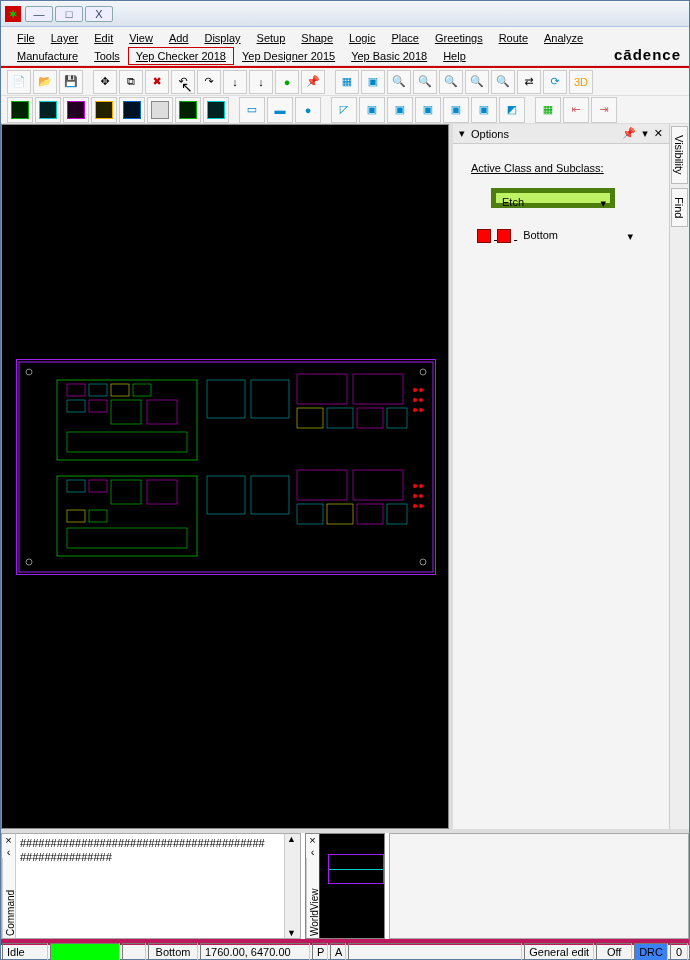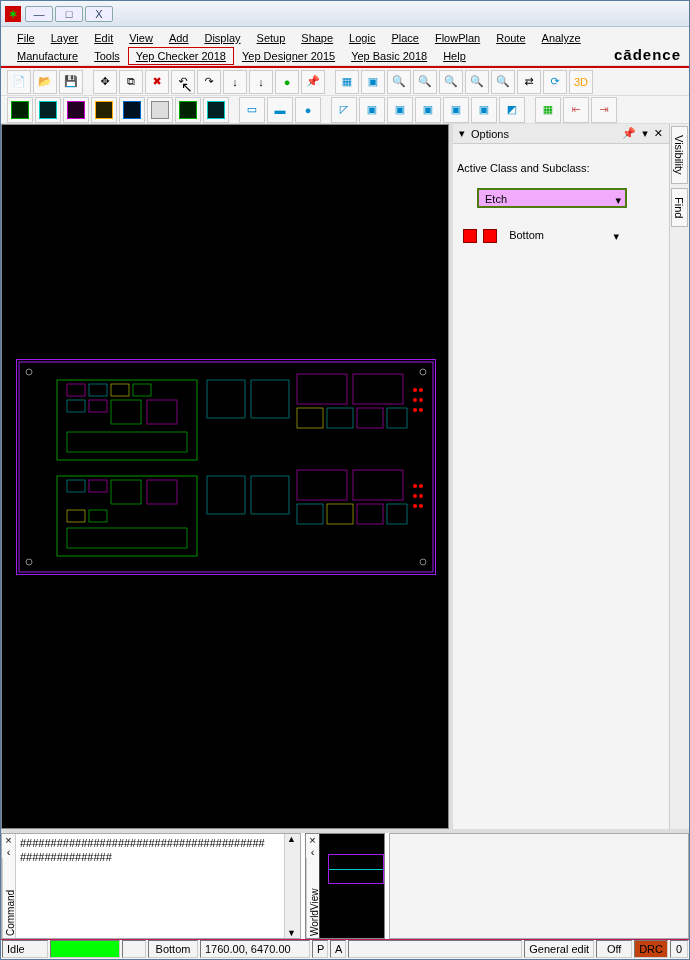--- a/index.html
+++ b/index.html
@@ -20,42 +20,42 @@
 .tdiv { width:6px; }
 .toolbar2 .tbtn { width:26px; height:26px; }
 .sq { width:18px; height:18px; border:1px solid; }
 .main { flex:1; display:flex; overflow:hidden; }
 .canvas { background:#000; width:448px; position:relative; border:1px solid #888; }
 .pcb { position:absolute; left:14px; top:234px; width:420px; height:216px; border:1px solid #a020f0; }
 .options { flex:1; background:#f4f4f4; border-left:4px solid #ddd; display:flex; flex-direction:column; }
 .options-header { display:flex; align-items:center; padding:3px 6px; border-bottom:1px solid #ccc; background:#eaeaea; }
 .options-header .chev{width:12px;}
 .options-header .title{flex:1; font-weight:normal;}
-.options-body { padding:18px 4px; }
-.combo { display:inline-block; border:2px solid #4d7c0f; background:#f0abfc; padding:1px 18px 1px 6px; position:relative; width:150px; height:20px; line-height:16px;}
+.options-body { padding:18px 18px;text-decoration:underline; }
+.combo { display:inline-block; border:5px solid #4d7c0f; background:#bef264; padding:1px 18px 1px 6px; position:relative; width:124px; height:20px; line-height:16px;}
 .combo::after { content:"▾"; position:absolute; right:4px; top:2px; }
 .colorswatch { width:14px; height:14px; display:inline-block; vertical-align:middle; margin-right:3px;}
 .side-tabs { width:20px; background:#eee; border-left:1px solid #ccc; display:flex; flex-direction:column; }
 .side-tab { writing-mode:vertical-rl; padding:8px 2px; border:1px solid #bbb; margin:2px 1px; background:#f8f8f8; text-align:center; cursor:default;}
 .bottom-row { display:flex; height:110px; border-top:4px solid #ddd; }
 .console { flex:1; display:flex; border:1px solid #aaa; }
 .vlabel { writing-mode:vertical-rl; transform:rotate(180deg); font-size:10px; padding:2px; border-right:1px solid #ccc; background:#f8f8f8;}
 .console-text { flex:1; padding:2px 4px; overflow:hidden; font-size:11px; line-height:14px; }
 .scroll { width:16px; background:#eee; border-left:1px solid #ccc; position:relative;}
 .scroll::before{content:"▲"; position:absolute; top:0; left:2px; font-size:9px;}
 .scroll::after{content:"▼"; position:absolute; bottom:0; left:2px; font-size:9px;}
 .worldview { width:80px; background:#000; border:1px solid #888; margin-left:4px; display:flex; }
 .wv-canvas { flex:1; position:relative; }
 .wv-box { position:absolute; left:8px; top:20px; width:56px; height:30px; border:1px solid #a020f0; }
 .wv-box .hline { position:absolute; left:0; right:0; top:50%; border-top:1px solid #0cc; }
-.statusbar { height:20px; border-top:1px solid #be185d; display:flex; background:#f4f4f4; }
+.statusbar { height:20px; border-top:6px solid #be185d; display:flex; align-items:center; background:#f4f4f4; }
 .statusbar .cell { border:1px inset #ccc; height:18px; padding:0 4px; margin:0 1px; line-height:16px; }
 .statusbar .green { background:#0f0; width:70px; }
 .statusbar .flex { flex:1; }
-.drc { background:#c2410c; color:#000; padding:0 3px; border:1px inset #800; }
+.drc { background:#3b82f6; color:#000; padding:0 3px; border:1px inset #800; }
 .cursor { position:absolute; left:180px; top:52px; font-size:14px; pointer-events:none; }
 svg { display:block; }
 </style>
 </head>
 <body>
 
 <div class="window">
   <div class="titlebar">
     <div class="app-icon">✶</div>
     <div class="winbtns">
@@ -69,21 +69,21 @@
     <span class="menu-item">File</span>
     <span class="menu-item">Layer</span>
     <span class="menu-item">Edit</span>
     <span class="menu-item">View</span>
     <span class="menu-item">Add</span>
     <span class="menu-item">Display</span>
     <span class="menu-item">Setup</span>
     <span class="menu-item">Shape</span>
     <span class="menu-item">Logic</span>
     <span class="menu-item">Place</span>
-    <span class="menu-item">FlowPlan</span>
+    <span class="menu-item">Greetings</span>
     <span class="menu-item">Route</span>
     <span class="menu-item">Analyze</span>
     <div style="flex-basis:100%; height:0;"></div>
     <span class="menu-item">Manufacture</span>
     <span class="menu-item">Tools</span>
     <span class="menu-item highlighted">Yep Checker 2018</span>
     <span class="menu-item">Yep Designer 2015</span>
     <span class="menu-item">Yep Basic 2018</span>
     <span class="menu-item">Help</span>
     <span class="logo">cādence</span>

